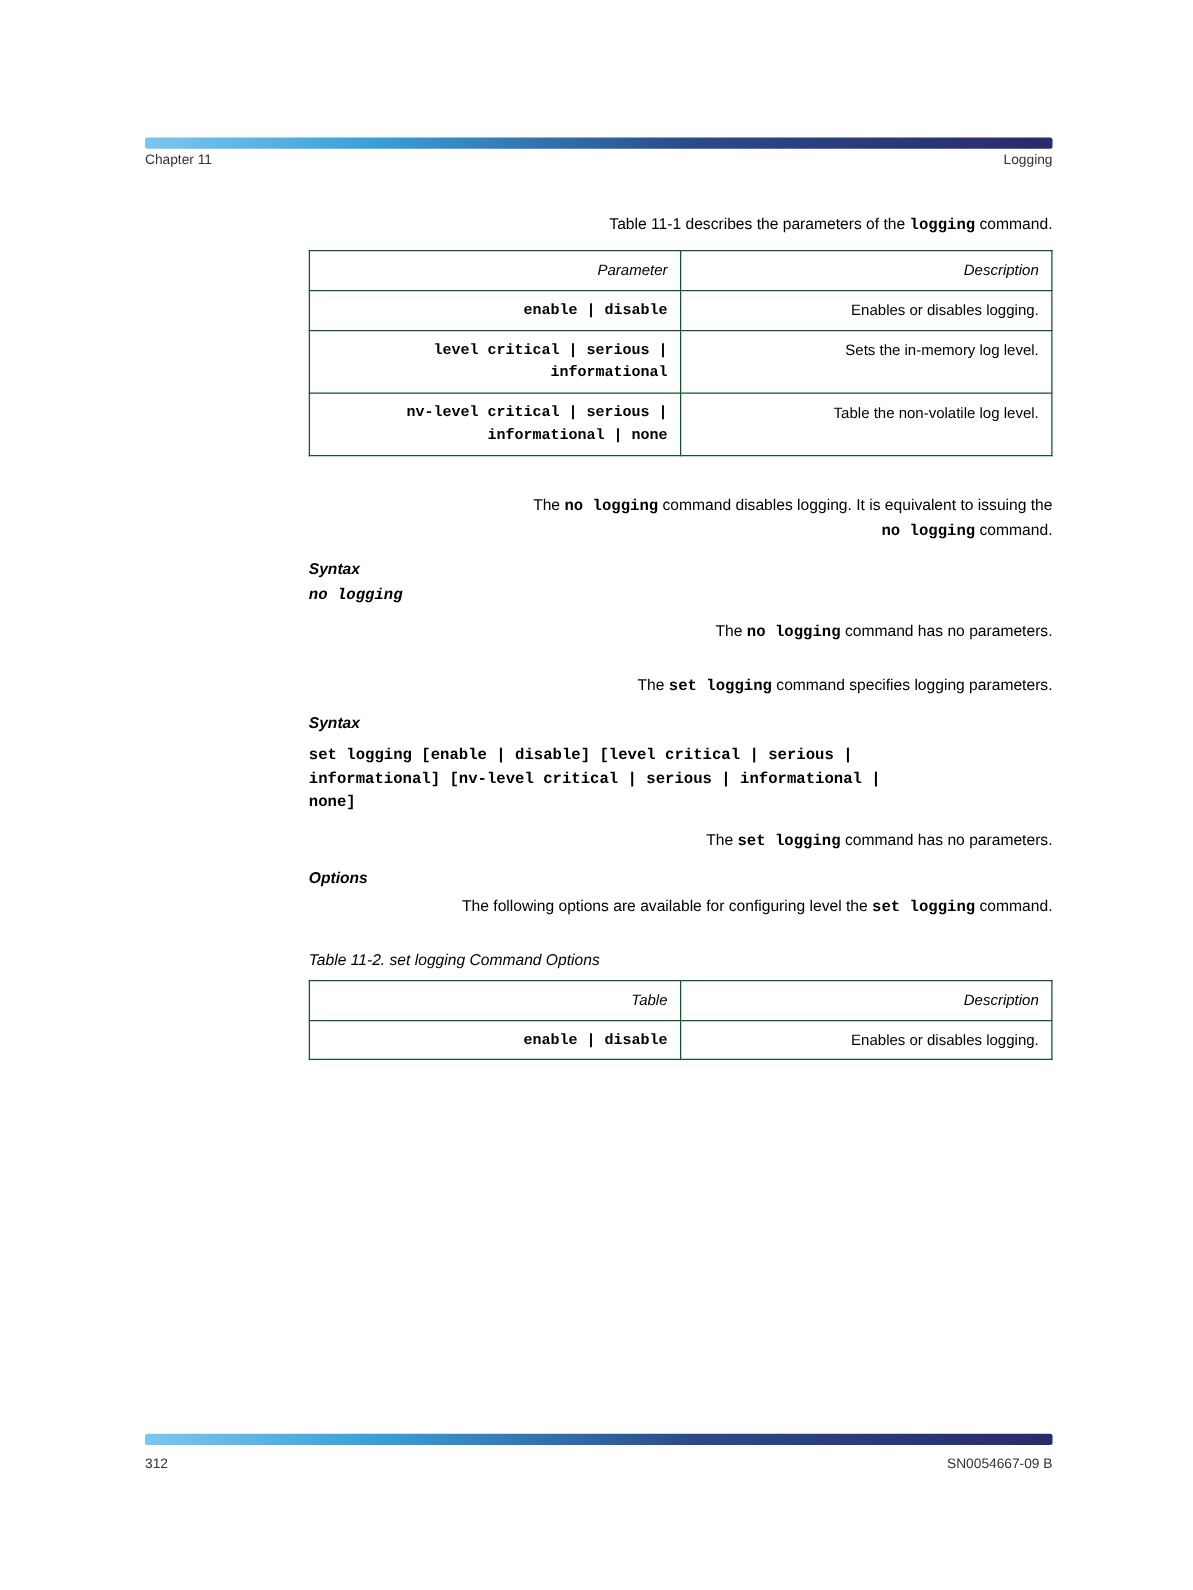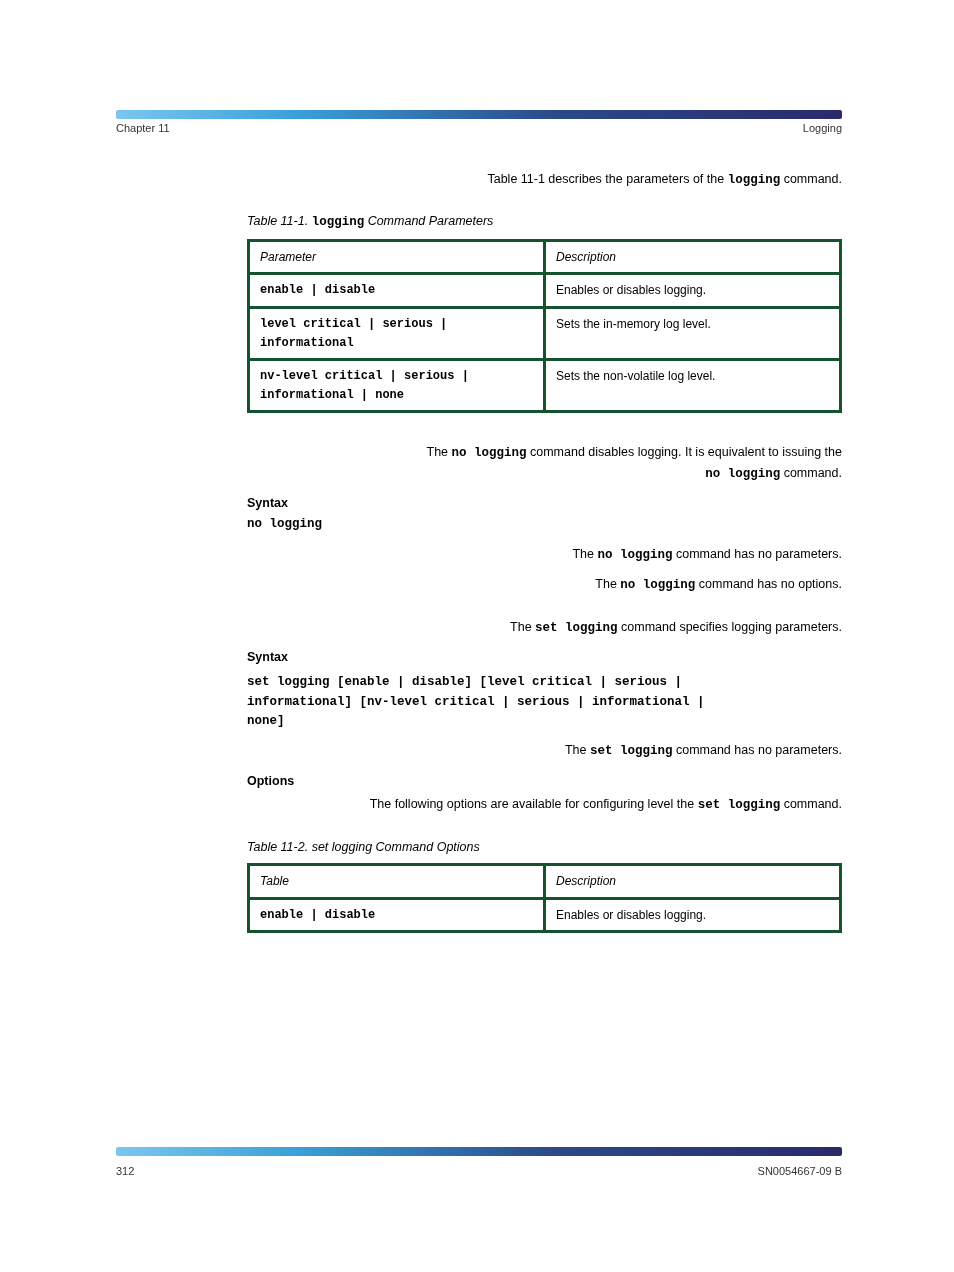--- a/index.html
+++ b/index.html
@@ -57,94 +57,88 @@
   }
   .mono { font-family: "Courier New", Courier, monospace; font-weight: bold; }
   p { margin: 0 0 6px 0; }
   .para { margin: 4px 0 10px 0; text-align: right; }
   table.optable {
     border-collapse: collapse;
     width: 100%;
     margin: 4px 0 18px 0;
   }
   table.optable th, table.optable td {
-    border: 3px solid #14532d;
+    border: 1px solid #14532d;
     padding: 6px 10px;
-    text-align: left;
+    text-align: right;
     vertical-align: top;
     font-size: 12px;
   }
   table.optable th {
     font-family: Verdana, Geneva, sans-serif;
     font-weight: normal;
     font-style: italic;
   }
   table.optable td.col0 { width: 50%; font-family: "Courier New", Courier, monospace; font-weight: bold; }
   table.optable td.col1 { width: 50%; font-family: Verdana, Geneva, sans-serif; font-weight: normal; }
   .indent { padding-left: 32px; }
   .spacer { height: 8px; }
   .caption { font-style: italic; margin: 22px 0 6px 0; }
-  .tight { margin: 0 0 2px 0; }
+  .tight { margin: 0 0 2px 0; font-style: italic; }
 </style>
 </head>
 <body>
 
 <div class="page">
 
   <div class="hbar top"></div>
   <div class="header">
     <span>Chapter 11</span>
     <span>Logging</span>
   </div>
 
   <div class="content">
 
     <p class="para">
       <span>Table 11-1 describes the parameters of the </span><span class="mono">logging</span><span> command.</span>
     </p>
 
-    <p class="caption">
-      <span>Table 11-1. </span><span class="mono" style="font-style:normal">logging</span><span> Command Parameters</span>
-    </p>
     <table class="optable">
       <tbody>
           <tr>
         <th>Parameter</th>
         <th>Description</th>
       </tr>
       <tr>
         <td class="col0">enable | disable</td>
         <td class="col1">Enables or disables logging.</td>
       </tr>
       <tr>
         <td class="col0">level critical | serious | informational</td>
         <td class="col1">Sets the in-memory log level.</td>
       </tr>
       <tr>
         <td class="col0">nv-level critical | serious | informational | none</td>
-        <td class="col1">Sets the non-volatile log level.</td>
+        <td class="col1">Table the non-volatile log level.</td>
       </tr>
     </tbody>
       </table>
 
     <div class="spacer"></div>
 
     <p class="para indent">
       <span>The </span><span class="mono">no logging</span><span> command disables logging. It is equivalent to issuing the </span><br>
       <span class="mono">no logging</span><span> command.</span>
     </p>
 
     <p class="tight" style="font-weight:bold">Syntax</p>
     <p class="mono tight" style="margin-bottom:10px">no logging</p>
 
     <p class="para indent">
       <span>The </span><span class="mono">no logging</span><span> command has no parameters.</span>
-    </p>
-    <p class="para indent">
-      <span>The </span><span class="mono">no logging</span><span> command has no options.</span>
     </p>
 
     <div class="spacer"></div>
 
     <p class="para indent">
       <span>The </span><span class="mono">set logging</span><span> command specifies logging parameters.</span>
     </p>
 
     <p class="tight" style="font-weight:bold">Syntax</p>
     <p class="mono" style="margin:6px 0 10px 0;max-width:460px">set logging [enable | disable] [level critical | serious | informational] [nv-level critical | serious | informational | none]</p>

